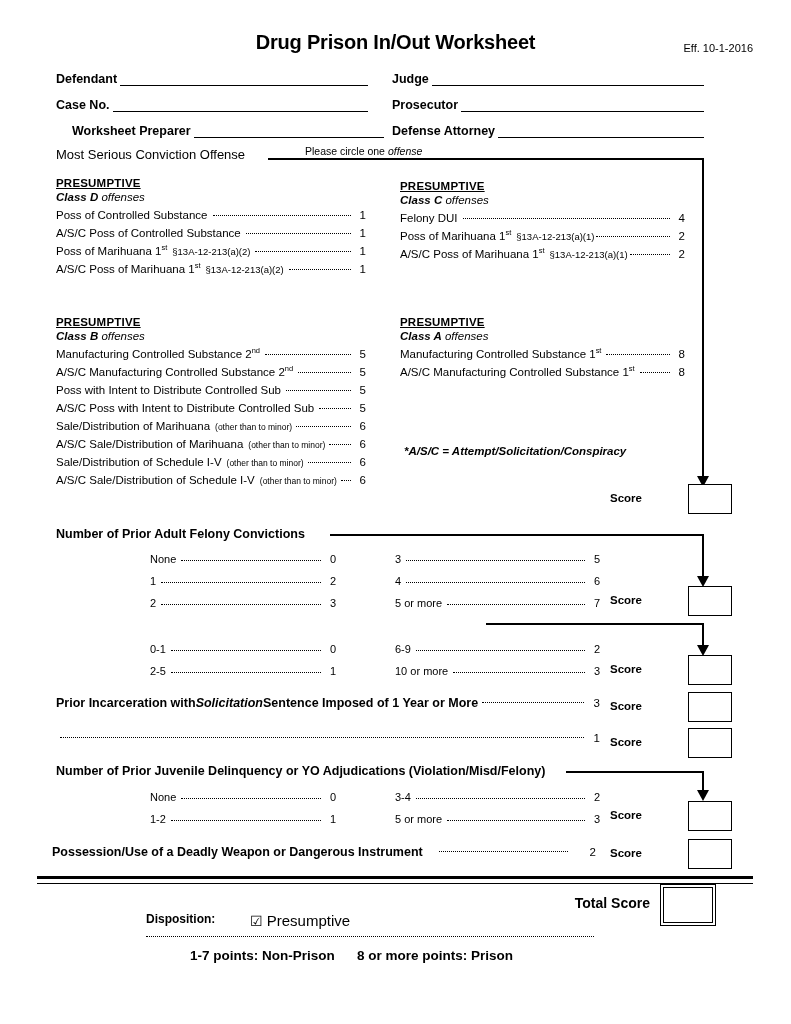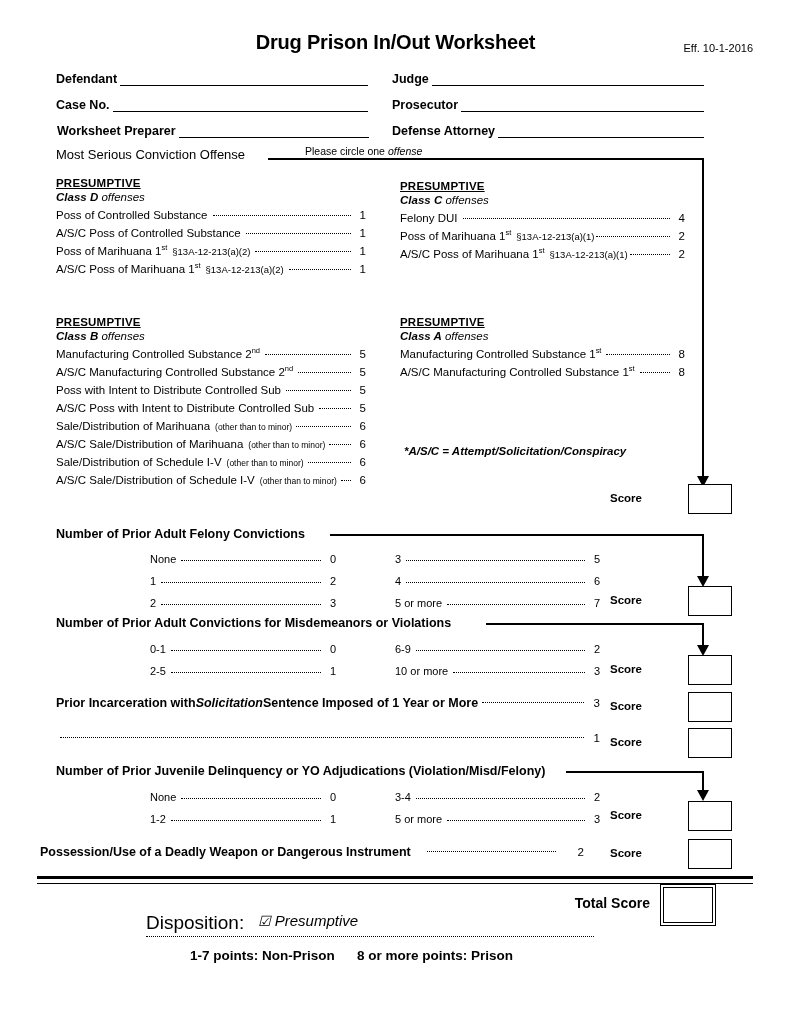--- a/index.html
+++ b/index.html
@@ -211,22 +211,22 @@
     background: #000;
     height: 3.4px;
   }
   .rule-thin {
     position: absolute;
     background: #000;
     height: 1.4px;
   }
   .disp-label {
     position: absolute;
-    font-size: 19px;
-    font-weight: normal;
+    font-size: 12px;
+    font-weight: bold;
     white-space: nowrap;
   }
   .disp-check {
     position: absolute;
     font-size: 15px;
     white-space: nowrap;
   }
   .disp-check .cb { font-size: 14px; }
   .dotted-rule {
     position: absolute;
@@ -248,21 +248,21 @@
   <div class="eff-date">Eff. 10-1-2016</div>
 
   <div class="field" style="left:56px; top:72px; width:312px;">
     <span class="flabel">Defendant</span>
     <span class="fline"></span>
   </div>
   <div class="field" style="left:56px; top:98px; width:312px;">
     <span class="flabel">Case No.</span>
     <span class="fline"></span>
   </div>
-  <div class="field" style="left:57px; top:124px; width:312px;justify-content:flex-end;">
+  <div class="field" style="left:72px; top:124px; width:312px;justify-content:flex-end;">
     <span class="flabel">Worksheet  Preparer</span>
     <span class="fline"></span>
   </div>
 
   <div class="field" style="left:392px; top:72px; width:312px;">
     <span class="flabel">Judge</span>
     <span class="fline"></span>
   </div>
   <div class="field" style="left:392px; top:98px; width:312px;">
     <span class="flabel">Prosecutor</span>
@@ -439,21 +439,20 @@
     </div>
     <div class="orow sub">
       <span class="otext">5 or more</span>
       <span class="oleader"></span>
       <span class="oval">7</span>
     </div>
   </div>
   <div class="score-label" style="left:586px; top:594px; width:56px;">Score</div>
   <div class="score-box" style="left:688px; top:586px; width:42px; height:28px;"></div>
 
-  <div class="crit-title" style="left:56px; top:616px;">Number of Prior Adult Convictions for Misdemeanors or Violations</div>
   <div class="hline" style="left:486px; top:623px; width:218px;"></div>
   <div class="vline" style="left:702px; top:623px; height:26px;"></div>
   <div class="arrowhead" style="left:697px; top:645px;"></div>
 
   <div class="subcol" style="left:150px; top:638px; width:186px;">
     <div class="orow sub">
       <span class="otext">0-1</span>
       <span class="oleader"></span>
       <span class="oval">0</span>
     </div>
@@ -520,38 +519,38 @@
     </div>
     <div class="orow sub">
       <span class="otext">5 or more</span>
       <span class="oleader"></span>
       <span class="oval">3</span>
     </div>
   </div>
   <div class="score-label" style="left:586px; top:809px; width:56px;">Score</div>
   <div class="score-box" style="left:688px; top:801px; width:42px; height:28px;"></div>
 
-  <div class="crit-line" style="left:40px; top:845px; width:544px;gap:12px;">
+  <div class="crit-line" style="left:52px; top:845px; width:544px;gap:12px;">
     <span>Possession/Use of a Deadly Weapon or Dangerous Instrument</span>
     <span class="cleader"></span>
     <span class="cval">2</span>
   </div>
   <div class="score-label" style="left:586px; top:847px; width:56px;">Score</div>
   <div class="score-box" style="left:688px; top:839px; width:42px; height:28px;"></div>
 
   <div class="rule-thick" style="left:37px; top:876px; width:716px;"></div>
   <div class="rule-thin" style="left:37px; top:883px; width:716px;"></div>
 
   <div class="total-label" style="left:530px; top:895px; width:120px;">Total Score</div>
   <div class="total-box" style="left:660px; top:884px; width:50px; height:36px;">
       <div></div>
     </div>
 
   <div class="disp-label" style="left:146px; top:912px;">Disposition:</div>
-  <div class="disp-check" style="left:258px; top:912px;font-style:italic;">
+  <div class="disp-check" style="left:250px; top:912px;">
     <span class="cb">☑</span>
     <span>Presumptive</span>
   </div>
 
   <div class="dotted-rule" style="left:146px; top:936px; width:448px;"></div>
 
   <div class="points-line" style="left:146px; top:948px;margin-left:44px;">1-7 points:  Non-Prison</div>
   <div class="points-line" style="left:357px; top:948px;">8 or more points:  Prison</div>
 
 </div>

